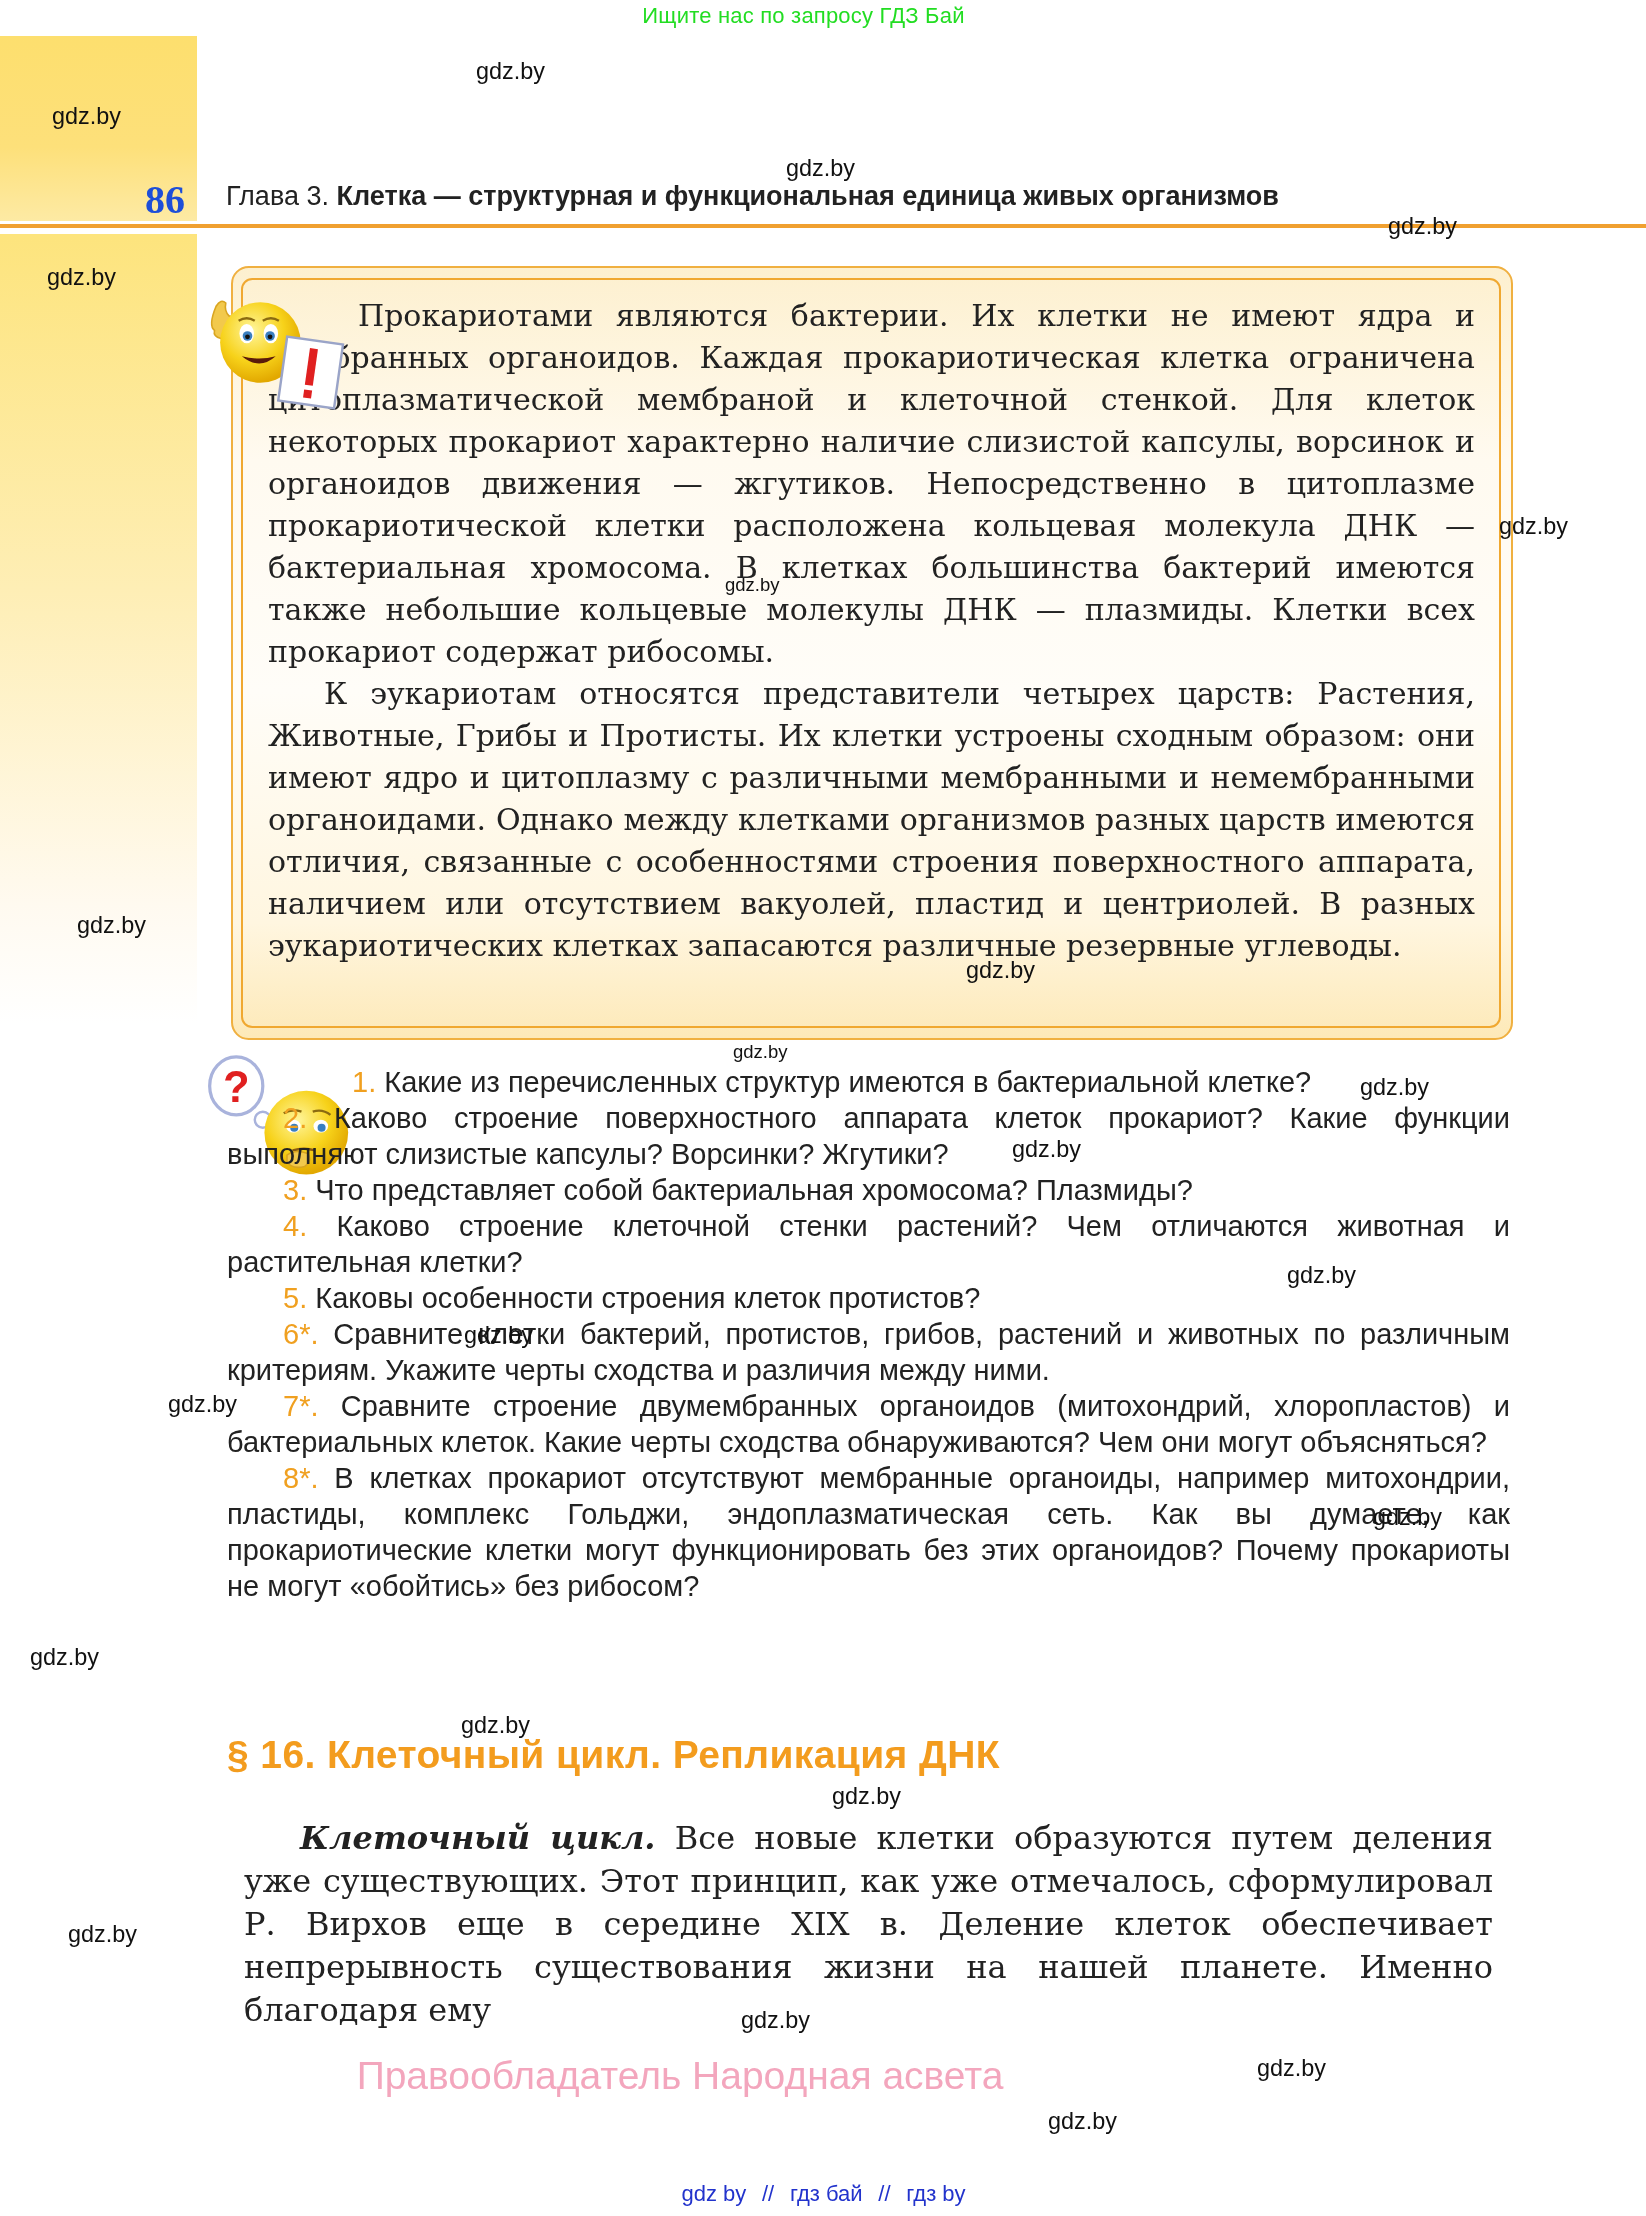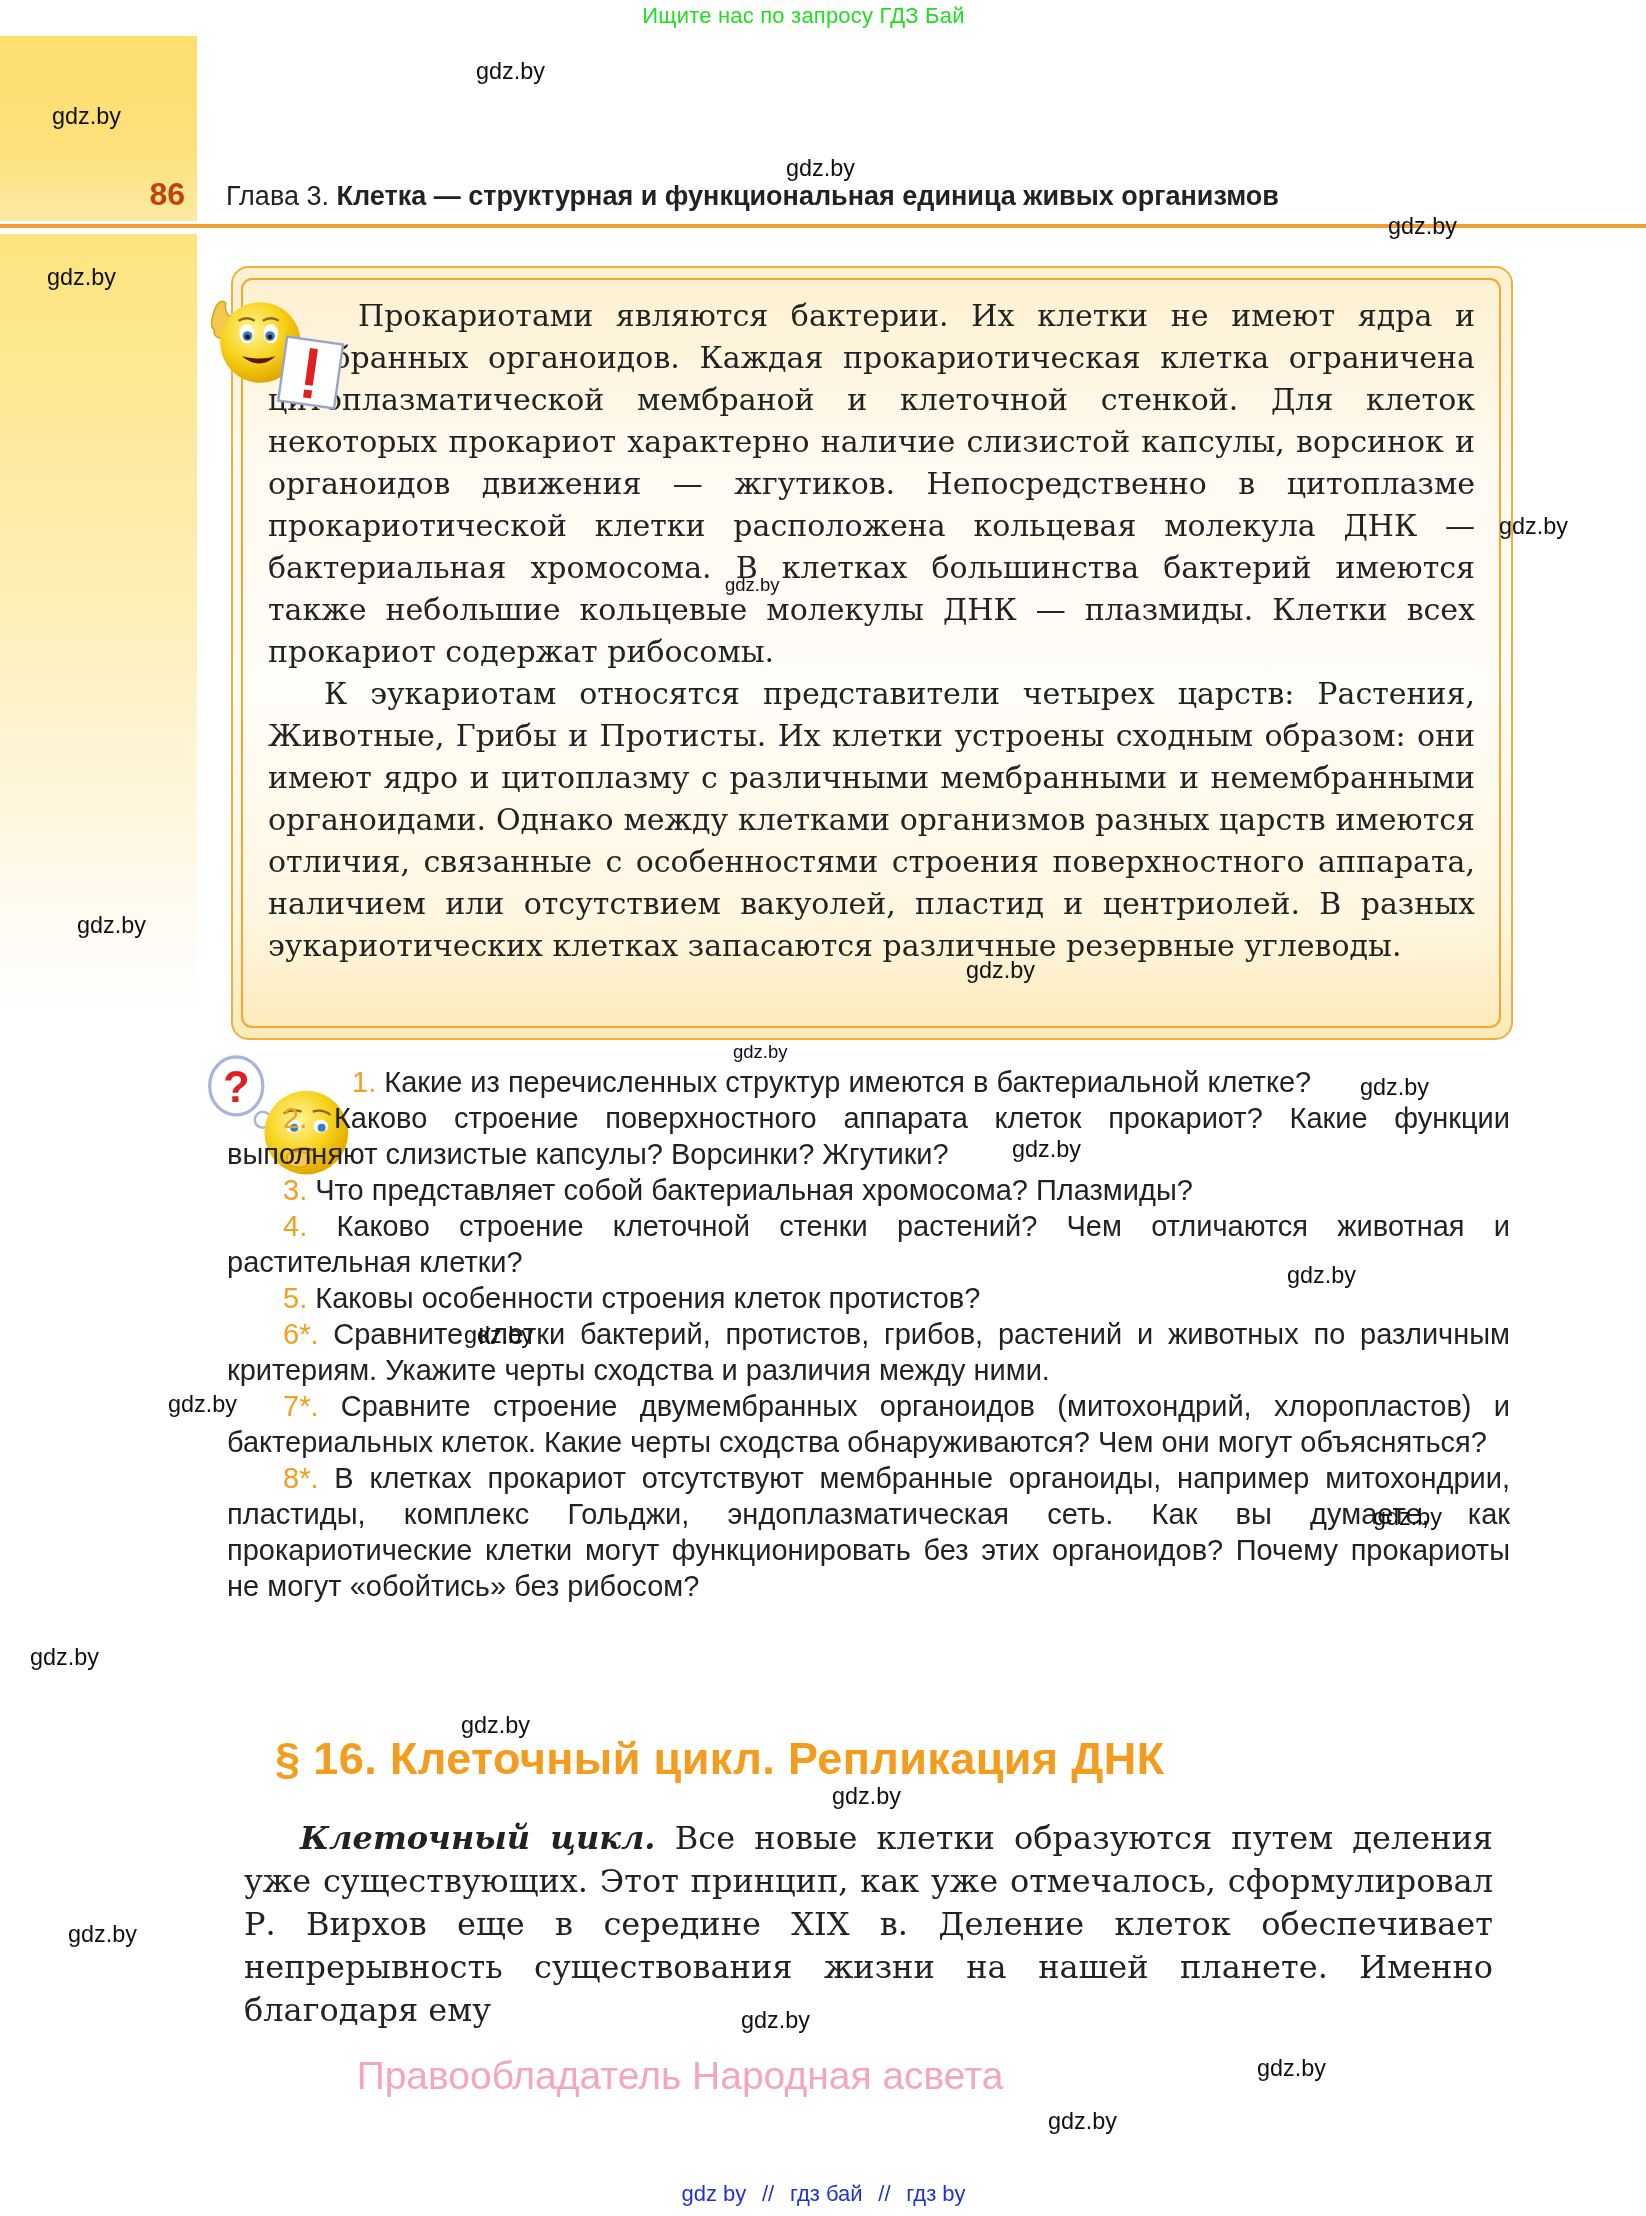--- a/index.html
+++ b/index.html
@@ -17,21 +17,21 @@
   .strip-top {
     left:0; top:36px; width:197px; height:185px;
     background:linear-gradient(180deg,#fddf6e 0%,#fde07a 60%,#fdeaa4 100%);
   }
   .strip-side {
     left:0; top:234px; width:197px; height:790px;
     background:linear-gradient(180deg,#fde47d 0%,#feeeb5 45%,#fffaf0 85%,#ffffff 100%);
   }
   .page-num {
     left:129px; top:176px; width:56px; text-align:right;
-    font-size:32px; font-weight:bold; color:#c2410c;
+    font-size:40px; font-weight:bold; color:#1d4ed8;font-family:Liberation Serif, serif;
   }
   .running-head {
     left:226px; top:181px; font-size:27px; color:#222; white-space:nowrap;
   }
   .running-head b { font-weight:bold; }
   .rule {
     left:0; top:224px; width:1647px; height:4px; background:#f0a030;
   }
   .wm { font-size:23.4px; color:#111; white-space:nowrap; }
 
@@ -65,22 +65,22 @@
   }
   .q { margin:0; text-align:justify; text-indent:56px; }
   .q .num { color:#f0a020; }
   .q1 { padding-left:125px; text-indent:0; }
   .q1 .ans {
     font-family:"DejaVu Serif","Liberation Serif",serif; font-size:25px;
     display:block; line-height:35px; letter-spacing:0.2px;
   }
 
   .section-title {
-    left:227px; top:1733px; font-size:45px; font-weight:bold; color:#f39c1e;
-    white-space:nowrap; letter-spacing:0.4px;margin-left:48px;
+    left:227px; top:1733px; font-size:39px; font-weight:bold; color:#f39c1e;
+    white-space:nowrap; letter-spacing:0.4px;
   }
   .body-text {
     left:227px; top:1800px; width:1283px;
     font-family:"DejaVu Serif","Liberation Serif",serif;
     font-size:32px; line-height:43px; color:#222; text-align:justify;
   }
   .body-text p { margin:17px; text-indent:56px; }
   .body-text i { font-weight:bold; font-style:italic; }
 
   .copyright {

